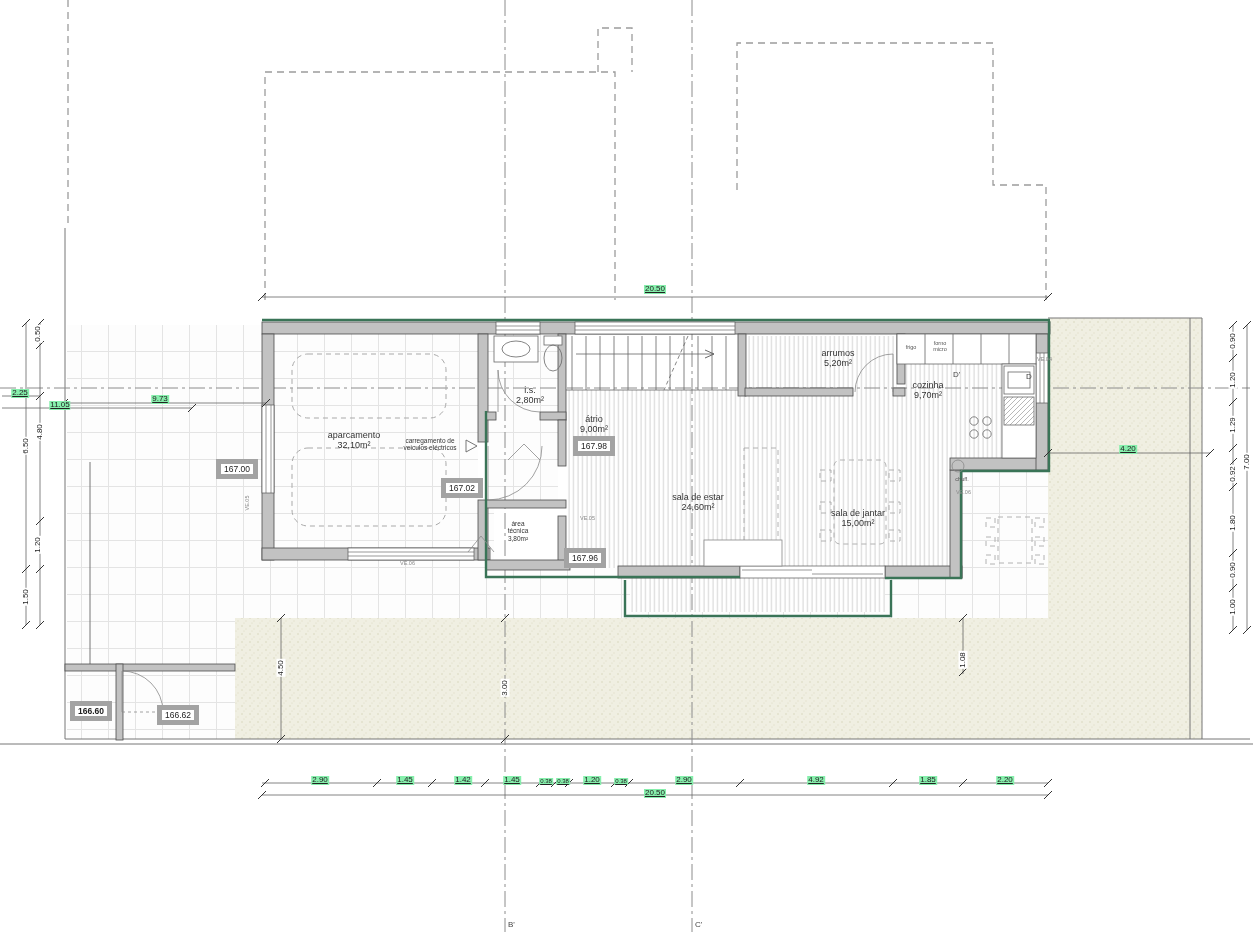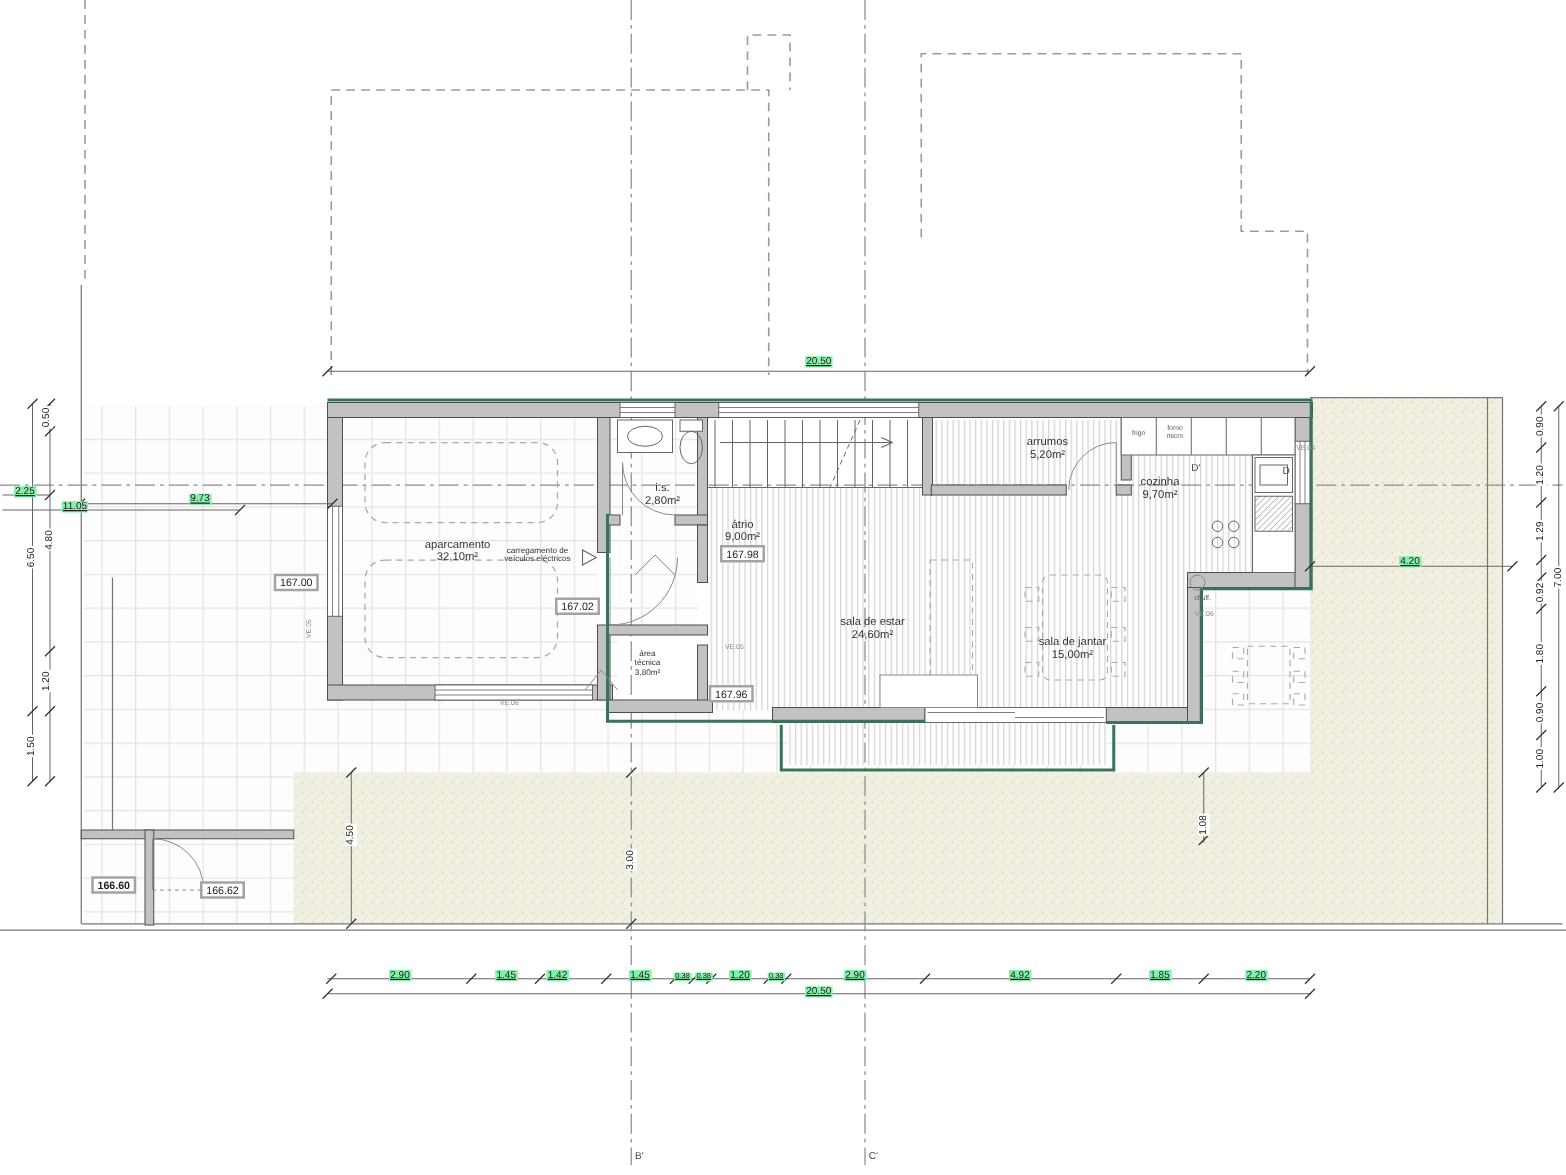--- a/index.html
+++ b/index.html
@@ -7,21 +7,21 @@
         font-family:"Liberation Sans",sans-serif;color:#3a3a3a;}
   .plan svg{position:absolute;left:0;top:0;}
   .lbl{position:absolute;white-space:nowrap;line-height:1.12;}
   .lbl span{display:block;}
   .room{font-size:9px;text-align:center;transform:translateX(-50%);color:#333;}
   .small{font-size:6.5px;}
   .micro{font-size:5.5px;color:#555;}
   .dim{font-size:8px;background:#86efac;padding:0 1px;transform:translateX(-50%);color:#222;text-decoration:underline;}
   .dimv{font-size:8px;background:#fff;padding:0 1px;transform:translate(-50%,-50%) rotate(-90deg);color:#222;}
   .tinydim{font-size:6px;}
-  .box{position:absolute;font-size:8.5px;border:2px solid #a3a3a3;background:#fff;
+  .box{position:absolute;font-size:8.5px;border:5px solid #a3a3a3;background:#fff;
        padding:0 3px;transform:translateX(-50%);color:#222;}
   .ve{position:absolute;font-size:5.5px;color:#8a8a8a;}
   .verot{transform:rotate(-90deg);}
   .sec{position:absolute;font-size:8px;color:#444;}
 </style>
 </head>
 <body>
 
 <div class="plan">
 
@@ -224,21 +224,21 @@
     <path d="M22,327l8,-8M22,573l8,-8M22,629l8,-8"></path>
     <path d="M1229,329l8,-8M1229,362l8,-8M1229,406l8,-8M1229,452l8,-8M1229,466l8,-8M1229,491l8,-8M1229,557l8,-8M1229,592l8,-8M1229,634l8,-8"></path>
     <path d="M1243,329l8,-8M1243,634l8,-8"></path>
     <path d="M1044,457l8,-8M1206,457l8,-8"></path>
     <path d="M60,407l8,-8M262,407l8,-8"></path>
     <path d="M36,400l8,-8M188,412l8,-8"></path>
     <path d="M277,622l8,-8M277,743l8,-8M501,622l8,-8M501,743l8,-8M959,622l8,-8M959,676l8,-8"></path>
   </g>
 </svg>
 
-<div class="lbl room" style="left:366px;top:430px;">
+<div class="lbl room" style="left:354px;top:430px;">
   <span>aparcamento</span>
   <span>32,10m²</span>
 </div>
 <div class="lbl room small" style="left:430px;top:437px;">
   <span>carregamento de</span>
   <span>veículos eléctricos</span>
 </div>
 <div class="lbl room" style="left:530px;top:352px;margin-top:33px;">
   <span>i.s.</span>
   <span>2,80m²</span>
@@ -282,21 +282,21 @@
 <div class="box" style="left:237px;top:459px;">167.00</div>
 <div class="box" style="left:462px;top:478px;">167.02</div>
 <div class="box" style="left:594px;top:436px;">167.98</div>
 <div class="box" style="left:585px;top:532px;margin-top:16px;">167.96</div>
 <div class="box" style="left:91px;top:701px;font-weight:bold;">166.60</div>
 <div class="box" style="left:178px;top:705px;">166.62</div>
 
 <div class="lbl dim" style="left:655px;top:285px;">20.50</div>
 <div class="lbl dim" style="left:320px;top:776px;">2.90</div>
 <div class="lbl dim" style="left:405px;top:776px;">1.45</div>
-<div class="lbl dim" style="left:446px;top:776px;">1.42</div>
+<div class="lbl dim" style="left:463px;top:776px;">1.42</div>
 <div class="lbl dim" style="left:512px;top:776px;">1.45</div>
 <div class="lbl dim tinydim" style="left:546px;top:778px;">0.38</div>
 <div class="lbl dim tinydim" style="left:563px;top:778px;">0.38</div>
 <div class="lbl dim" style="left:592px;top:776px;">1.20</div>
 <div class="lbl dim tinydim" style="left:621px;top:778px;">0.38</div>
 <div class="lbl dim" style="left:684px;top:776px;">2.90</div>
 <div class="lbl dim" style="left:816px;top:776px;">4.92</div>
 <div class="lbl dim" style="left:928px;top:776px;">1.85</div>
 <div class="lbl dim" style="left:1005px;top:776px;">2.20</div>
 <div class="lbl dim" style="left:655px;top:789px;">20.50</div>

